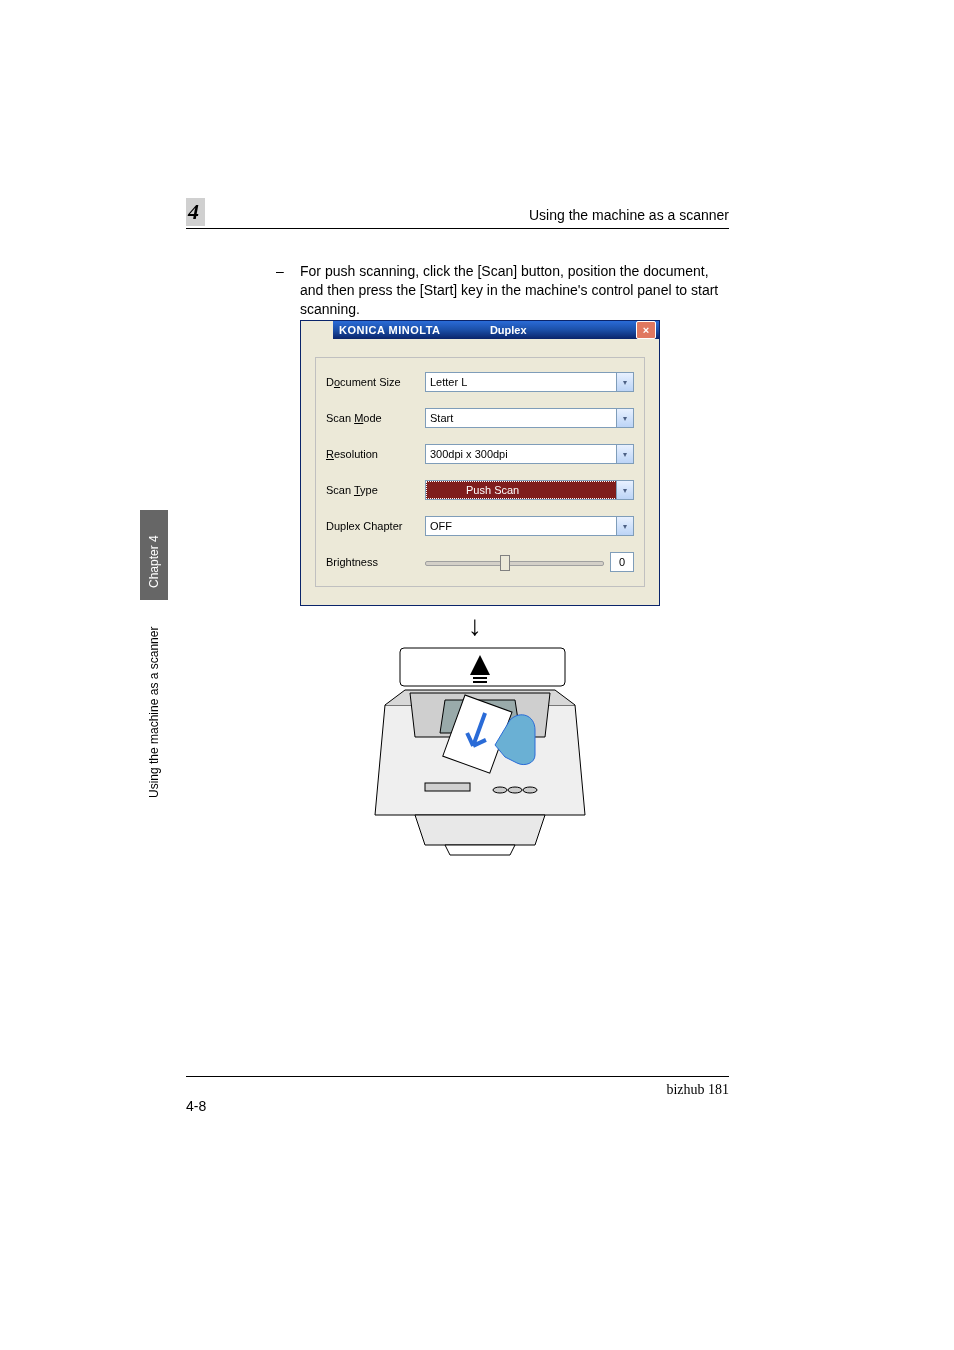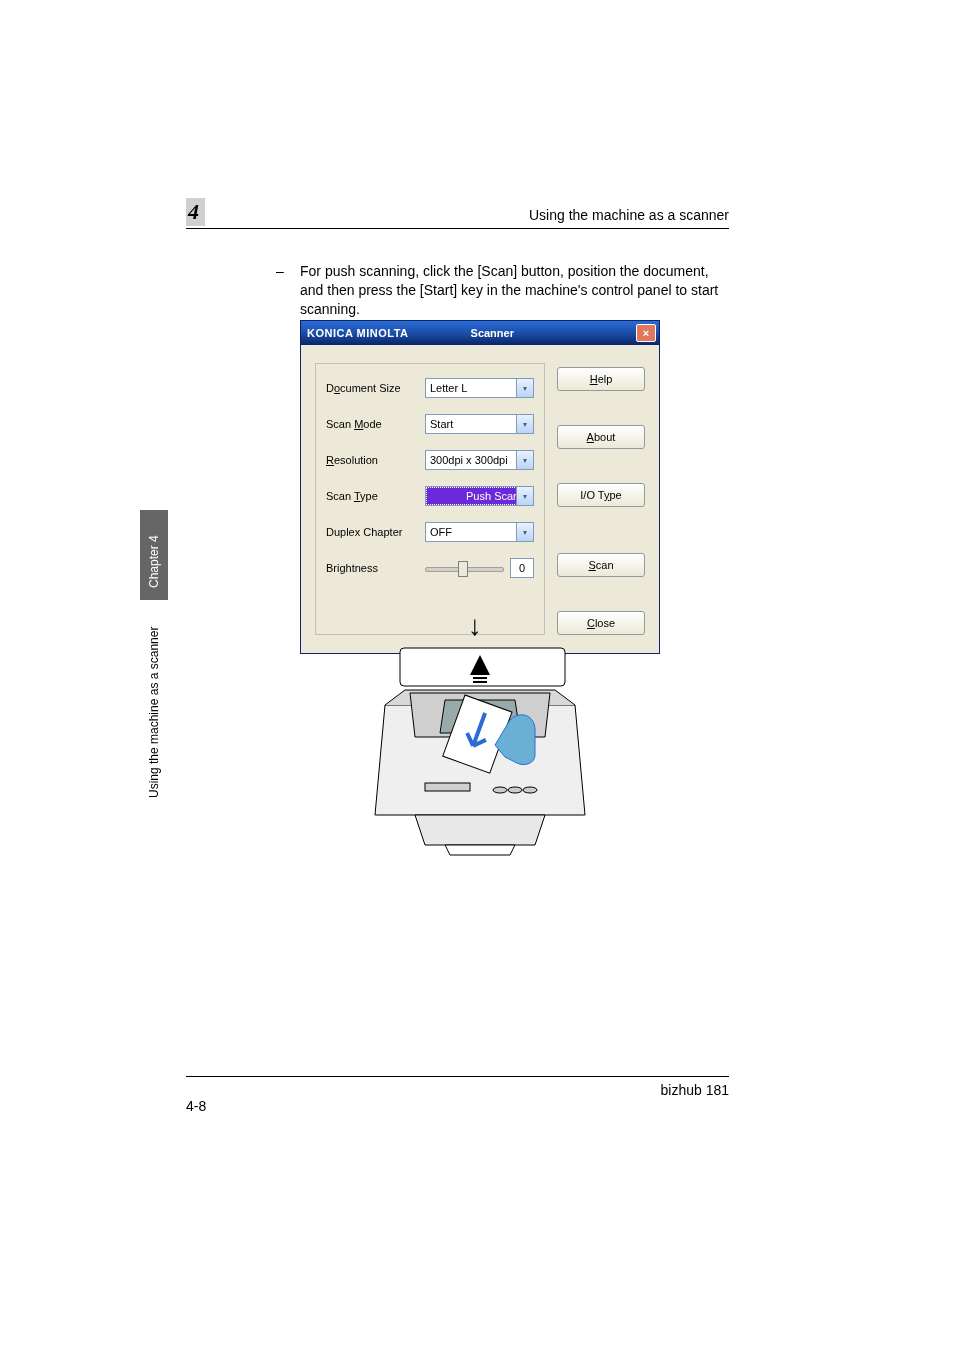--- a/index.html
+++ b/index.html
@@ -105,43 +105,45 @@
     left: 186px;
     top: 1082px;
     font-size: 14px;
     margin-top: 16px;
   }
   .footer-right {
     position: absolute;
     right: 225px;
     top: 1082px;
     font-size: 14px;
+    font-family: Liberation Serif, serif;
   }
 
   
   .dialog {
     position: absolute;
     top: 320px;
     left: 300px;
     width: 360px;
     box-sizing: border-box;
     background: #ece9d8;
     border: 1px solid #0a246a;
     font-family: Tahoma, Arial, sans-serif;
     font-size: 11px;
     color: #000;
   }
   .titlebar {
-    height: 24px;
+    height: 18px;
     background: linear-gradient(to bottom, #2a6bd7 0%, #1b4fa8 50%, #0a246a 100%);
     color: #fff;
     display: flex;
     align-items: center;
     padding: 0 3px 0 6px;
     font-weight: bold;
+    margin-left: 32px;
   }
   .titlebar .brand { font-size: 11px; letter-spacing: 0.5px; }
   .titlebar .spacer { flex: 1; }
   .titlebar .title-text { font-size: 11px; margin-right: 60px; }
   .close-btn {
     width: 18px; height: 16px;
     background: #e07860;
     border: 1px solid #fff;
     border-radius: 2px;
     color: #fff;
@@ -177,21 +179,21 @@
     height: 18px;
     border: 1px solid #7f9db9;
     background: #fff;
     display: flex;
     align-items: center;
     padding-left: 4px;
     font-size: 11px;
     position: relative;
   }
   .combo.selected {
-    background: #6d28d9;
+    background: #7f1d1d;
     color: #fff;
     outline: 1px dotted #fff;
     outline-offset: -2px;
     padding-left: 40px;
   }
   .combo .arrow {
     position: absolute;
     right: 0; top: 0; bottom: 0;
     width: 16px;
     background: linear-gradient(to bottom,#e8f1ff,#bcd4f6);
@@ -286,21 +288,21 @@
 
   <div class="body-text">
     <span class="dash">–</span>
     <span>For push scanning, click the [Scan] button, position the document, and then press the [Start] key in the machine's control panel to start scanning.</span>
   </div>
 
   <div class="dialog">
     <div class="titlebar">
       <span class="brand">KONICA MINOLTA</span>
       <span class="spacer"></span>
-      <span class="title-text">Scanner</span>
+      <span class="title-text">Duplex</span>
       <span class="spacer"></span>
       <div class="close-btn">×</div>
     </div>
     <div class="dlg-body">
       <div class="left-panel">
 
         <div class="row">
           <div class="lbl">D<u>o</u>cument Size</div>
           <div class="combo">
             <span>Letter L</span>
@@ -346,41 +348,20 @@
             <div class="slider">
               <div class="track"></div>
               <div class="thumb"></div>
             </div>
             <div class="valbox">0</div>
           </div>
         </div>
 
       </div>
 
-      <div class="right-panel">
-        <div class="btn">
-            <span><u>H</u>elp</span>
-          </div>
-        <div class="gap2"></div>
-        <div class="btn">
-            <span><u>A</u>bout</span>
-          </div>
-        <div class="gap2"></div>
-        <div class="btn">
-            <span>I/O T<u>y</u>pe</span>
-          </div>
-        <div class="gap"></div>
-        <div class="btn">
-            <span><u>S</u>can</span>
-          </div>
-        <div class="gap2"></div>
-        <div class="btn">
-            <span><u>C</u>lose</span>
-          </div>
-      </div>
     </div>
   </div>
 
   <div class="down-arrow-fig">↓</div>
 
   <div class="printer-fig">
     <svg viewBox="0 0 250 215">
 
       <rect x="45" y="3" width="165" height="38" rx="4" fill="#fff" stroke="#000" stroke-width="1"></rect>
       <polygon points="125,10 115,30 135,30" fill="#000"></polygon>

